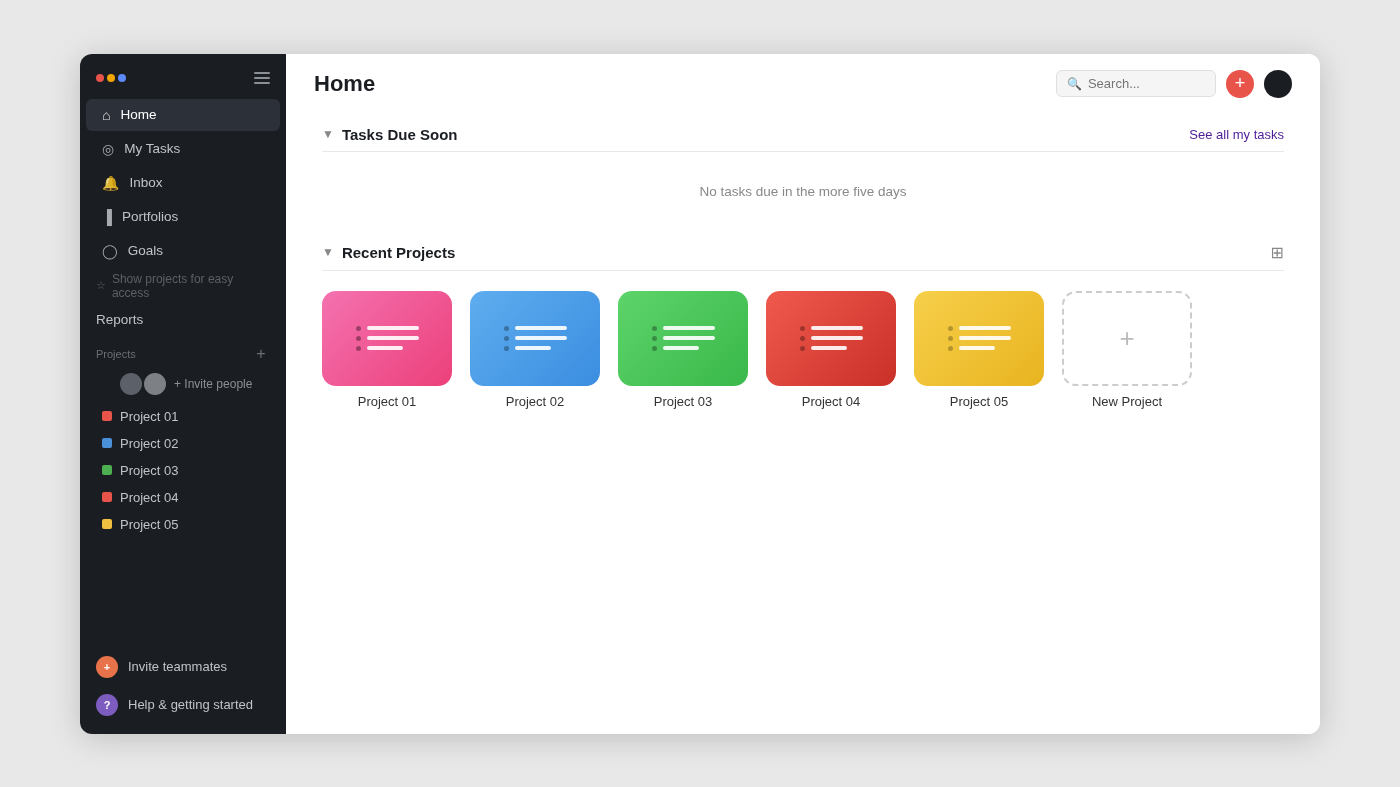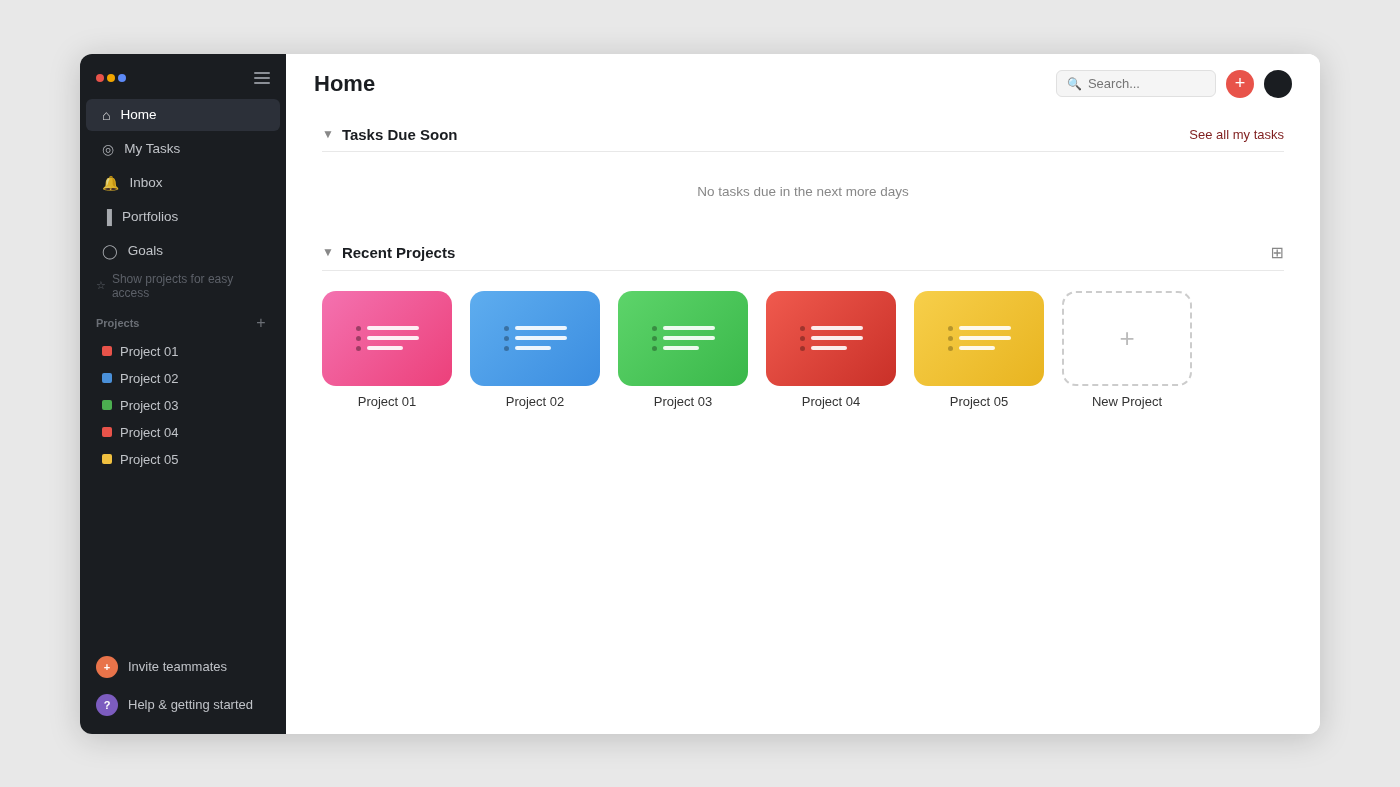--- a/index.html
+++ b/index.html
@@ -109,21 +109,21 @@
     }
     .projects-header {
       display: flex;
       align-items: center;
       justify-content: space-between;
       padding: 10px 16px 6px 16px;
     }
     .projects-title {
       color: #6b6f76;
       font-size: 11px;
-      font-weight: 700;
+      font-weight: 400;
       text-align: right;
     }
     .projects-add {
       color: #6b6f76;
       font-size: 16px;
       cursor: pointer;
       width: 18px; height: 18px;
       display: flex; align-items: center; justify-content: center;
       border-radius: 4px;
     }
@@ -251,21 +251,21 @@
       align-items: center;
       gap: 8px;
     }
     .chevron-icon { color: #888; font-size: 12px; cursor: pointer; }
     .section-title {
       font-size: 15px;
       font-weight: 600;
       color: #1a1d21;
     }
     .see-all-link {
-      color: #7f1d1d;
+      color: #4c1d95;
       font-size: 13px;
       cursor: pointer;
       text-decoration: none;
     }
     .no-tasks {
       text-align: center;
       color: #888;
       font-size: 13.5px;
       padding: 16px 0 24px 0;
     }
@@ -373,24 +373,31 @@
     <div class="nav-item">
       <span class="nav-icon">◯</span>
       <span>Goals</span>
     </div>
 
     <div class="favorites-hint">
       <span style="font-size:11px;">☆</span>
       <span>Show projects for easy access</span>
     </div>
 
+    <div class="reports-label">Reports</div>
 
     <div class="projects-header">
       <span class="projects-title">Projects</span>
       <span class="projects-add">+</span>
+    </div>
+    <div class="project-avatars">
+      <div class="avatar-sm" style="background:#1a1d21;"></div>
+      <div class="avatar-sm" style="background:#5c6068;"></div>
+      <div class="avatar-sm" style="background:#7d8085;"></div>
+      <span class="invite-people-btn">+ Invite people</span>
     </div>
 
     <div class="project-item">
       <div class="project-dot" style="background:#e8534a;"></div>
       <span>Project 01</span>
     </div>
     <div class="project-item">
       <div class="project-dot" style="background:#4a90d9;"></div>
       <span>Project 02</span>
     </div>
@@ -436,21 +443,21 @@
     <div class="content">
 
       <div class="section">
         <div class="section-header">
           <div class="section-title-row">
             <span class="chevron-icon">▼</span>
             <span class="section-title">Tasks Due Soon</span>
           </div>
           <a class="see-all-link">See all my tasks</a>
         </div>
-        <div class="no-tasks">No tasks due in the next more days</div>
+        <div class="no-tasks">No tasks due in the more five days</div>
       </div>
 
       <div class="section">
         <div class="section-header">
           <div class="section-title-row">
             <span class="chevron-icon">▼</span>
             <span class="section-title">Recent Projects</span>
           </div>
           <span class="grid-icon">⊞</span>
         </div>

